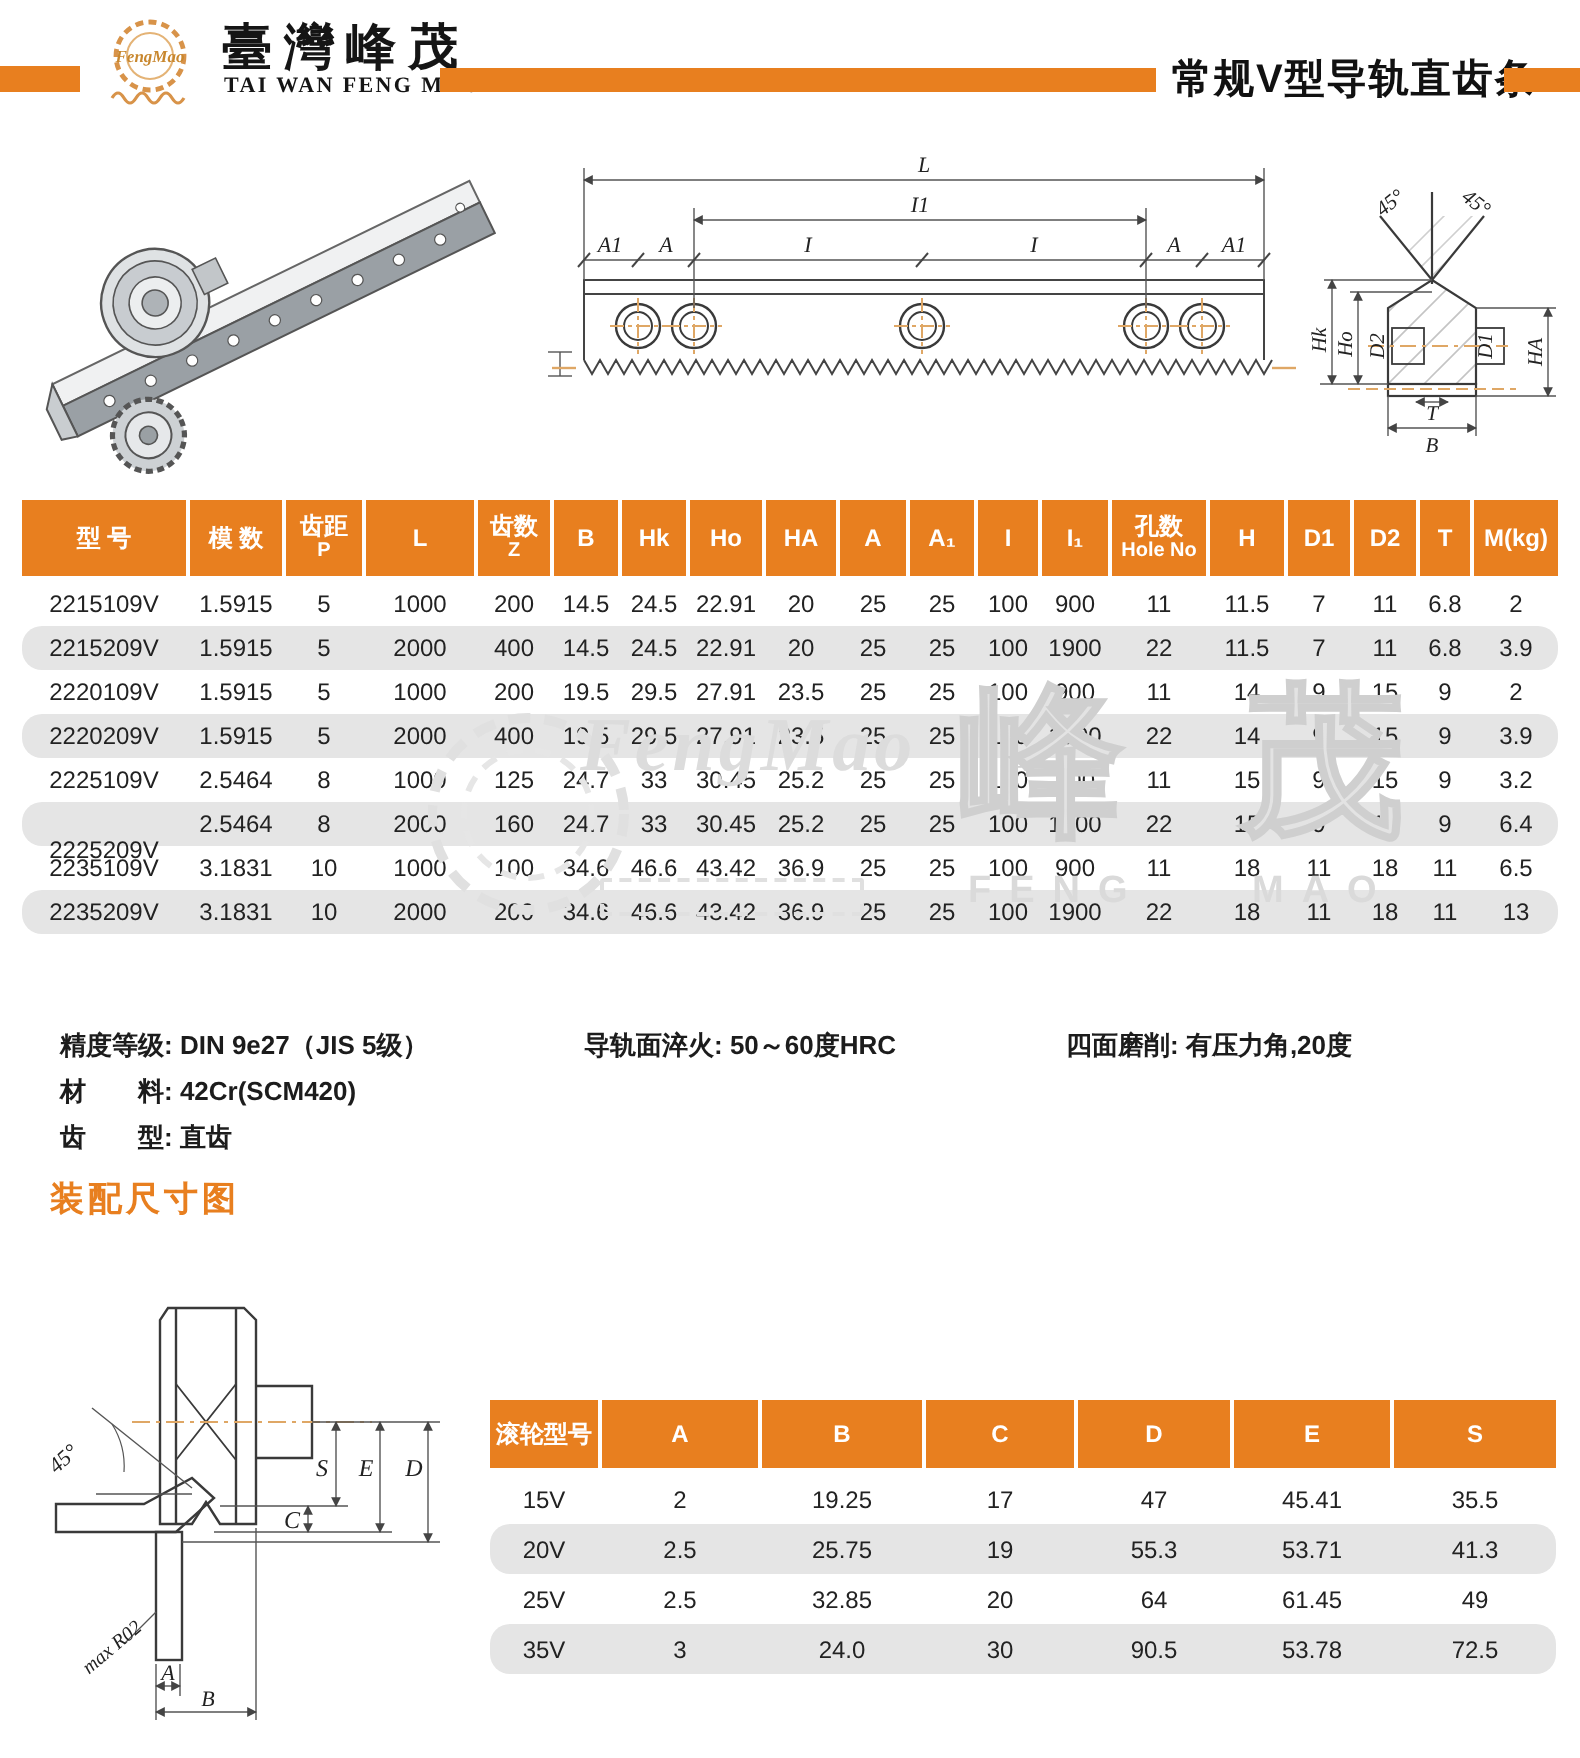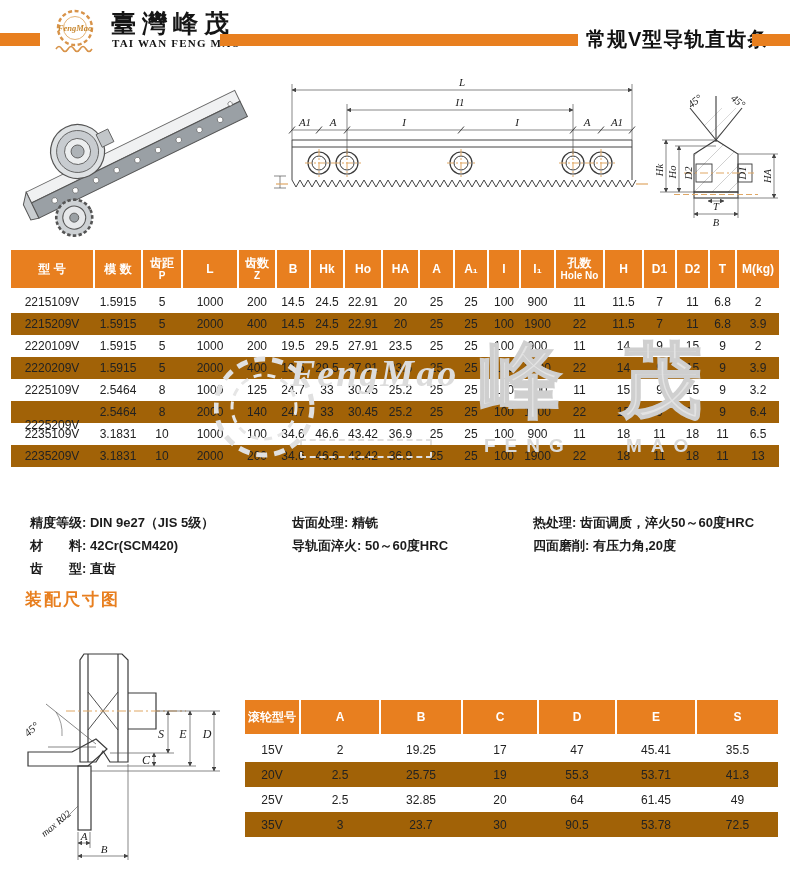--- a/index.html
+++ b/index.html
@@ -17,21 +17,21 @@
   .page-title{position:absolute;left:586px;top:26px;font-size:20px;font-weight:bold;
     color:#111;letter-spacing:1px;white-space:nowrap;}
 
   
   .spec-table{position:absolute;}
   .thead{display:flex;gap:2px;}
   .th{background:var(--orange);color:#fff;display:flex;flex-direction:column;align-items:center;
       justify-content:center;font-weight:bold;text-align:center;}
   .tbody{margin-top:3px;}
   .trow{display:flex;gap:2px;}
-  .trow.alt{background:#a16207;}
+  .trow.alt{background:#e5e5e5;border-radius:10px;}
   .td{display:flex;align-items:center;justify-content:center;color:#222;white-space:nowrap;}
   #main-table .th{height:38px;font-size:12px;line-height:13px;}
   #main-table .th .l2{font-size:10px;line-height:11px;font-weight:bold;}
   #main-table .trow{height:22px;}
   #main-table .td{font-size:12px;}
   #roller-table .th{height:34px;font-size:12px;}
   #roller-table .trow{height:25px;}
   #roller-table .td{font-size:12px;}
 
   
@@ -414,21 +414,21 @@
           <div class="td" style="flex: 0 0 31px;">9</div>
           <div class="td" style="flex: 0 0 31px;">15</div>
           <div class="td" style="flex: 0 0 25px;">9</div>
           <div class="td" style="flex: 0 0 42px;">3.2</div>
         </div>
         <div class="trow alt">
           <div class="td" style="flex: 0 0 82px; margin-top: 24px;">2225209V</div>
           <div class="td" style="flex: 0 0 46px;">2.5464</div>
           <div class="td" style="flex: 0 0 38px;">8</div>
           <div class="td" style="flex: 0 0 54px;">2000</div>
-          <div class="td" style="flex: 0 0 36px;">140</div>
+          <div class="td" style="flex: 0 0 36px;">160</div>
           <div class="td" style="flex: 0 0 32px;">24.7</div>
           <div class="td" style="flex: 0 0 32px;">33</div>
           <div class="td" style="flex: 0 0 36px;">30.45</div>
           <div class="td" style="flex: 0 0 35px;">25.2</div>
           <div class="td" style="flex: 0 0 33px;">25</div>
           <div class="td" style="flex: 0 0 32px;">25</div>
           <div class="td" style="flex: 0 0 30px;">100</div>
           <div class="td" style="flex: 0 0 33px;">1900</div>
           <div class="td" style="flex: 0 0 47px;">22</div>
           <div class="td" style="flex: 0 0 37px;">15</div>
@@ -494,25 +494,23 @@
     <span class="wm-en" style="left:256px;">FENG</span>
     <span class="wm-en" style="left:398px;">MAO</span>
   </div>
 
   <div class="note-col" style="left:30px;">
     <div>精度等级: DIN 9e27（JIS 5级）</div>
     <div>材　　料: 42Cr(SCM420)</div>
     <div>齿　　型: 直齿</div>
   </div>
   <div class="note-col" style="left:292px;">
-    <div>齿面处理: 精铣</div>
     <div>导轨面淬火: 50～60度HRC</div>
   </div>
   <div class="note-col" style="left:533px;">
-    <div>热处理: 齿面调质，淬火50～60度HRC</div>
     <div>四面磨削: 有压力角,20度</div>
   </div>
 
   <div class="section-title">装配尺寸图</div>
 
   <svg class="abs" style="left:22px;top:640px;" width="220" height="234" viewBox="0 0 220 234">
     <g stroke="#3a3a3a" stroke-width="1.2" fill="none">
       <path d="M62,14 L100,14 L106,20 L106,122 L88,122 L81,111 L74,122 L58,122 L58,20 Z"></path>
       <line x1="66" y1="14" x2="66" y2="122"></line>
         <line x1="96" y1="14" x2="96" y2="122"></line>
@@ -608,21 +606,21 @@
           <div class="td" style="flex: 0 0 78px;">2.5</div>
           <div class="td" style="flex: 0 0 80px;">32.85</div>
           <div class="td" style="flex: 0 0 74px;">20</div>
           <div class="td" style="flex: 0 0 76px;">64</div>
           <div class="td" style="flex: 0 0 78px;">61.45</div>
           <div class="td" style="flex: 0 0 81px;">49</div>
         </div>
         <div class="trow alt">
           <div class="td" style="flex: 0 0 54px;">35V</div>
           <div class="td" style="flex: 0 0 78px;">3</div>
-          <div class="td" style="flex: 0 0 80px;">23.7</div>
+          <div class="td" style="flex: 0 0 80px;">24.0</div>
           <div class="td" style="flex: 0 0 74px;">30</div>
           <div class="td" style="flex: 0 0 76px;">90.5</div>
           <div class="td" style="flex: 0 0 78px;">53.78</div>
           <div class="td" style="flex: 0 0 81px; text-align: right;">72.5</div>
         </div>
       </div>
   </div>
 
 </div>
 

